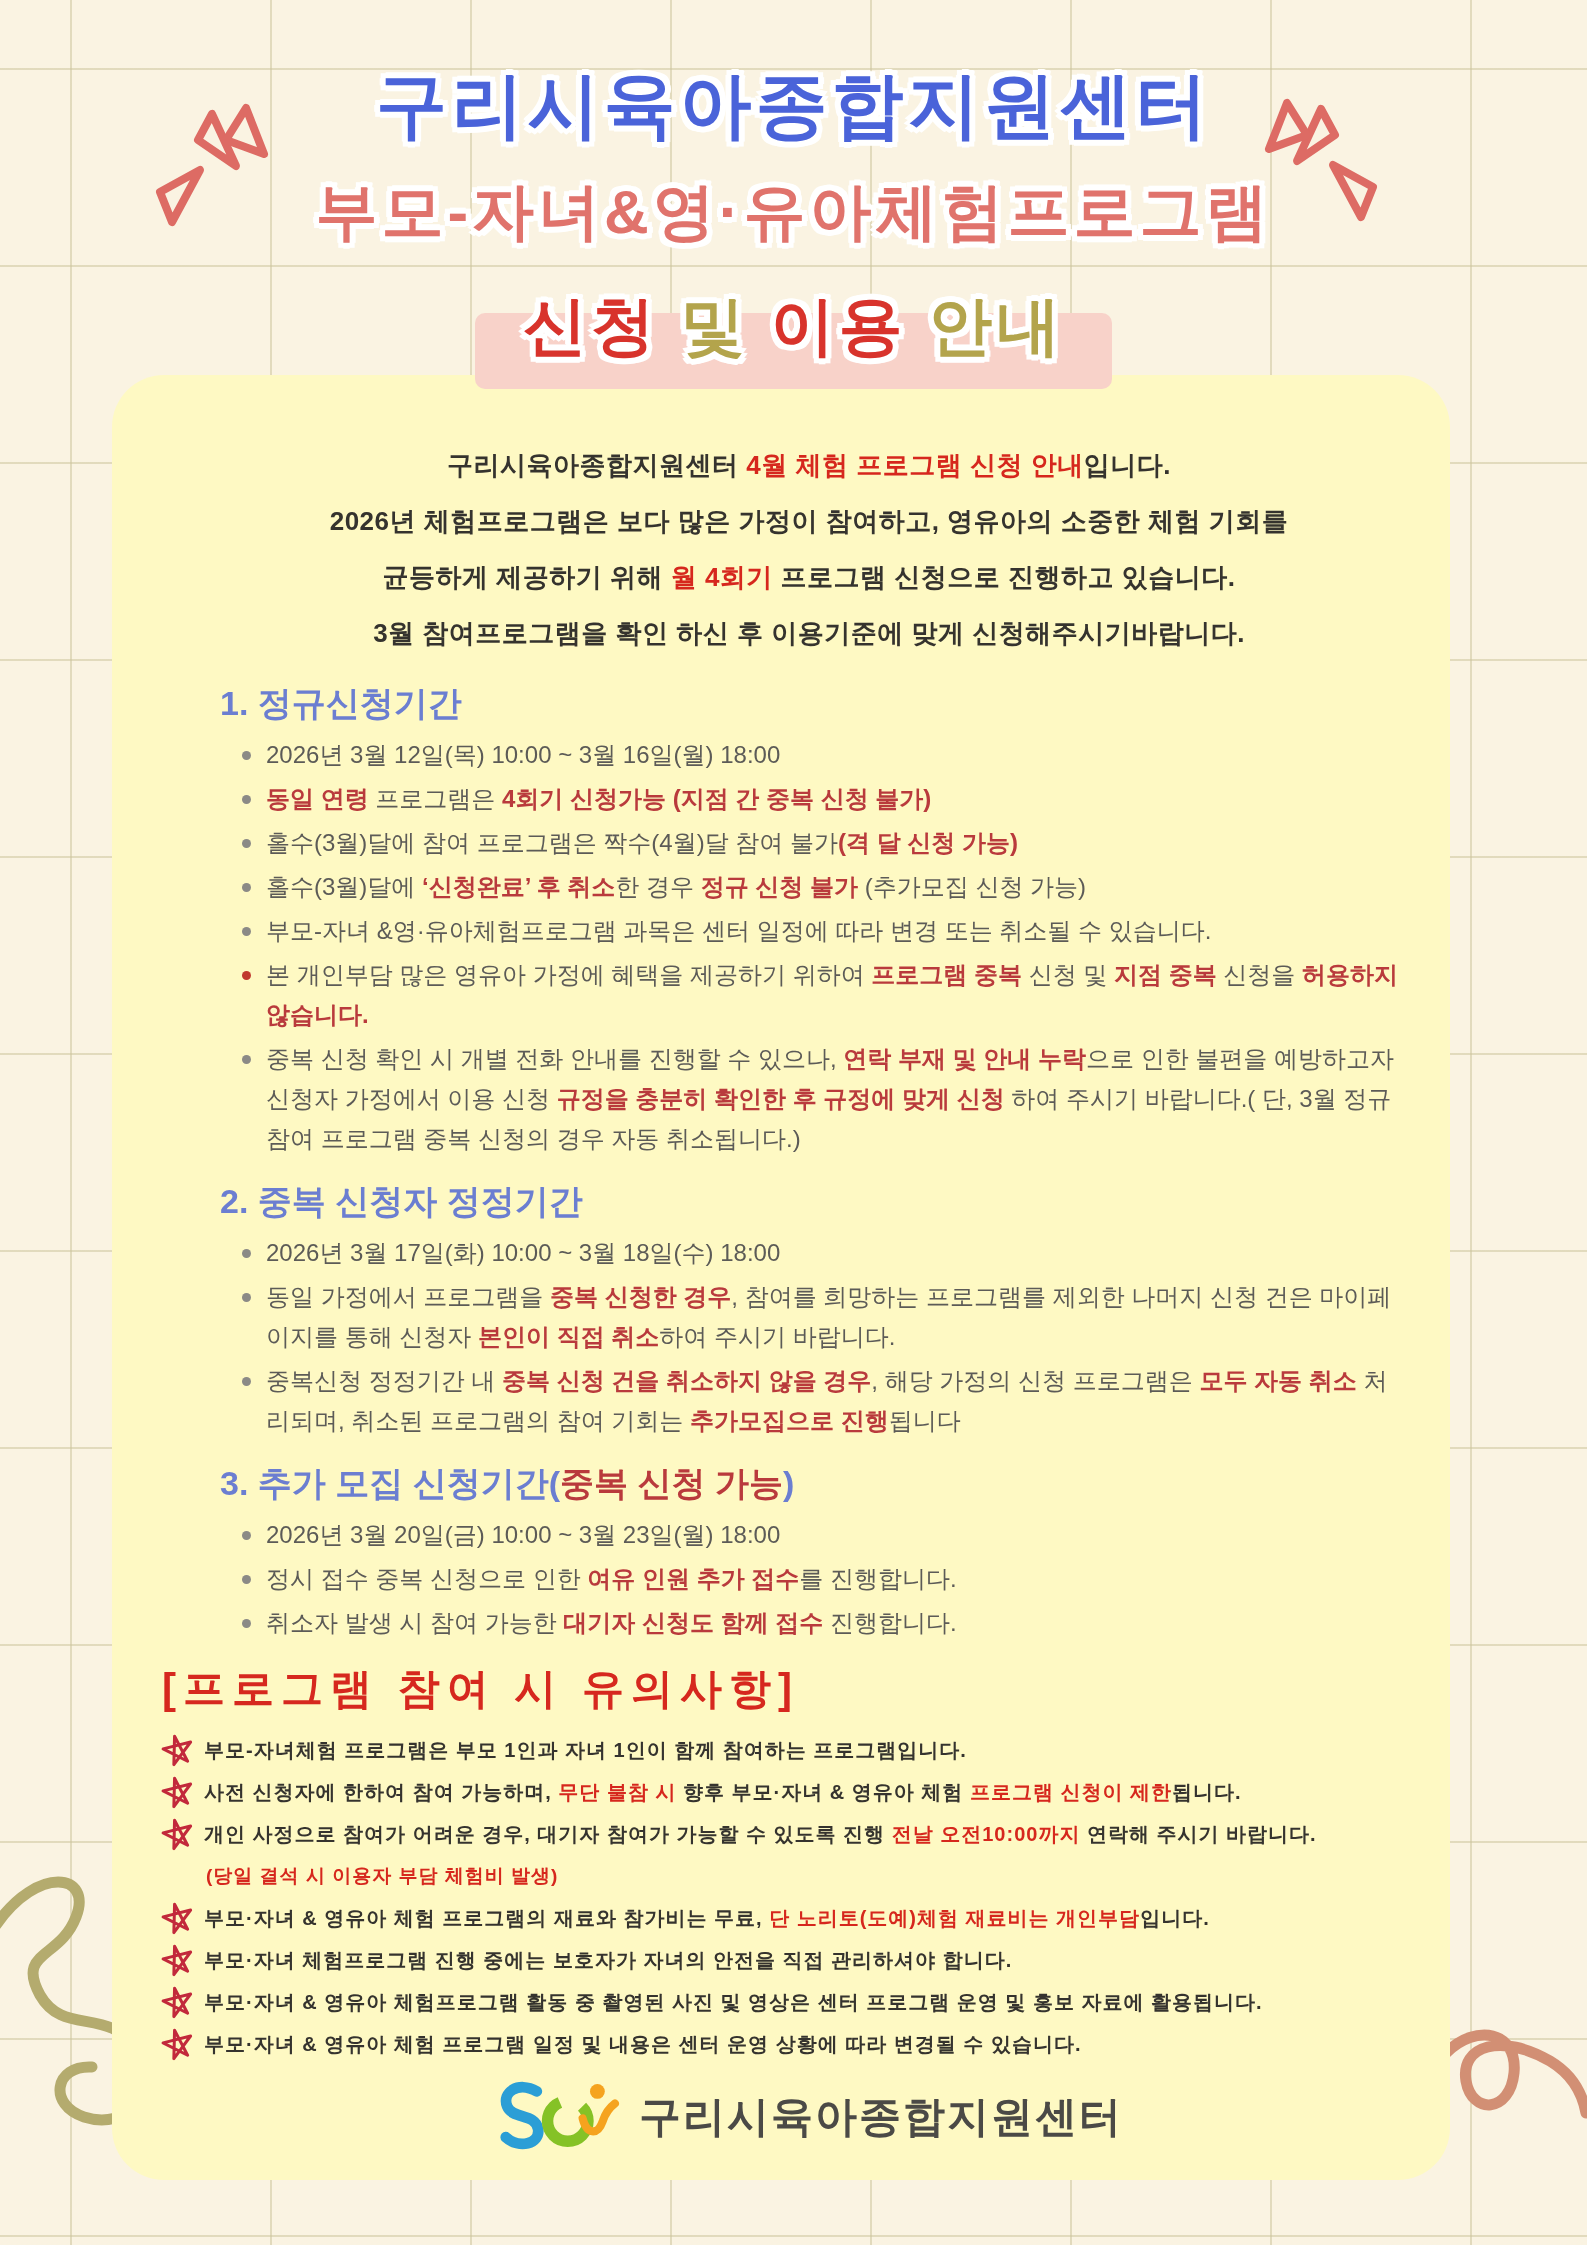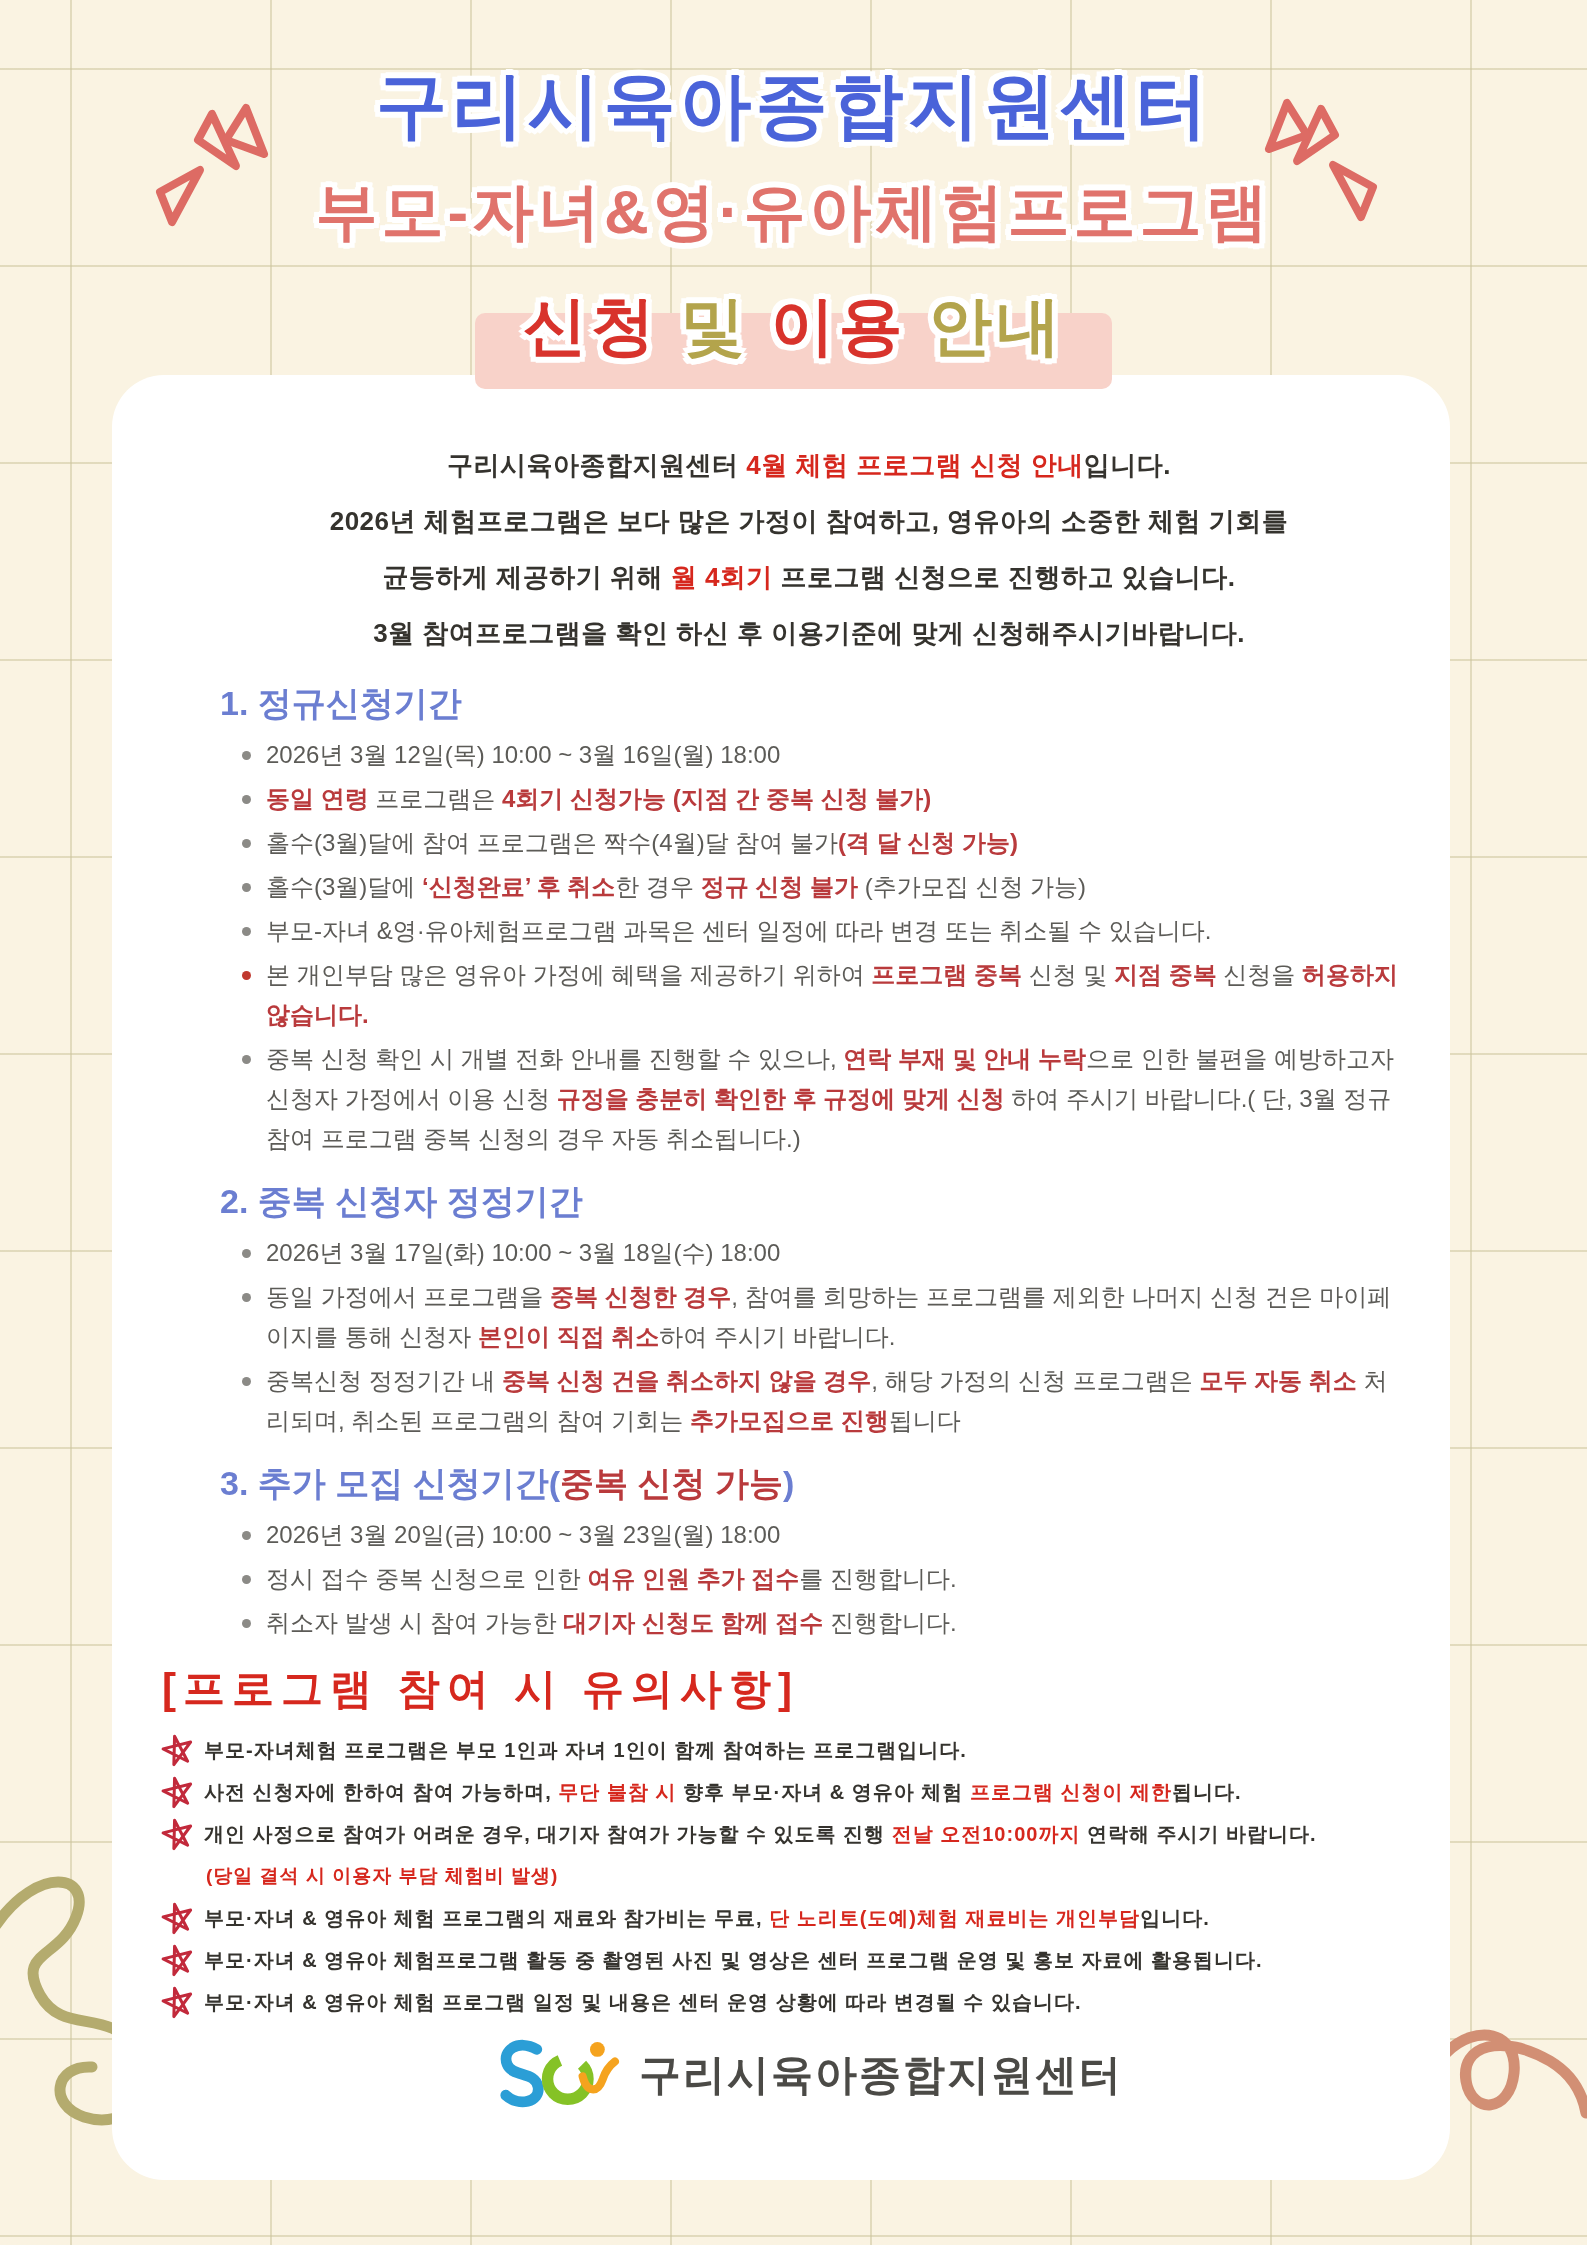--- a/index.html
+++ b/index.html
@@ -22,21 +22,21 @@
   .t1{font-size:72px;color:#4a63d9;}
   .t2{font-size:62px;color:#e0736c;margin-top:16px;}
   .t3{font-size:64px;margin-top:29px;position:relative;display:inline-block;padding:0 18px;}
   .t3 .banner{position:absolute;left:-30px;right:-30px;top:30px;height:76px;
     background:#f8d2c9;border-radius:10px;z-index:-1;
     text-shadow:none;}
   .c-titlered{color:#d8332c;}
   .c-olive{color:#b3a44c;}
   
   .card{position:absolute;left:112px;top:375px;width:1338px;height:1805px;
-    background:#ffffff;border-radius:52px;z-index:2;
+    background:#fef9c3;border-radius:52px;z-index:2;
     box-sizing:border-box;padding:58px 30px 0 86px;}
   
   .intro{text-align:center;font-size:26px;line-height:56px;font-weight:700;
     color:#55534e;letter-spacing:.5px;margin-top:4px;}
   
   .sec{margin-top:20px;}
   .sec-head{font-size:34px;font-weight:700;color:#6b7ed1;line-height:44px;margin:0 0 10px 22px;}
   .blist{list-style:none;margin:0 0 0 40px;padding:0;max-width:1165px;}
   .blist li{position:relative;font-size:24px;line-height:40px;color:#5c5b57;
     padding-left:28px;margin-bottom:4px;font-weight:500;}
@@ -159,20 +159,26 @@
         <div class="note-item">
           <svg width="34" height="34" viewBox="0 0 36 36" class="star" style="display: block;">
   <path d="M18,3 L25,32 L3,13 L33,13 L10,32 Z" fill="none" stroke="#c2293b" stroke-width="3.2" stroke-linejoin="round" stroke-linecap="round" transform="rotate(-14 18 18)"></path>
 </svg>
           <div class="note-text"><span class="c-dark">부모·자녀 &amp; 영유아 체험 프로그램의 재료와 참가비는 무료, </span><span class="c-red2">단 노리토(도예)체험  재료비는 개인부담</span><span class="c-dark">입니다.</span></div>
         </div>
         <div class="note-item">
           <svg width="34" height="34" viewBox="0 0 36 36" class="star" style="display: block;">
   <path d="M18,3 L25,32 L3,13 L33,13 L10,32 Z" fill="none" stroke="#c2293b" stroke-width="3.2" stroke-linejoin="round" stroke-linecap="round" transform="rotate(-14 18 18)"></path>
 </svg>
+          <div class="note-text"><span class="c-dark">부모·자녀 체험프로그램 진행 중에는 보호자가 자녀의 안전을 직접 관리하셔야 합니다.</span></div>
+        </div>
+        <div class="note-item">
+          <svg width="34" height="34" viewBox="0 0 36 36" class="star" style="display: block;">
+  <path d="M18,3 L25,32 L3,13 L33,13 L10,32 Z" fill="none" stroke="#c2293b" stroke-width="3.2" stroke-linejoin="round" stroke-linecap="round" transform="rotate(-14 18 18)"></path>
+</svg>
           <div class="note-text"><span class="c-dark">부모·자녀 &amp; 영유아 체험프로그램 활동 중 촬영된 사진 및 영상은 센터 프로그램 운영  및 홍보 자료에 활용됩니다.</span></div>
         </div>
         <div class="note-item">
           <svg width="34" height="34" viewBox="0 0 36 36" class="star" style="display: block;">
   <path d="M18,3 L25,32 L3,13 L33,13 L10,32 Z" fill="none" stroke="#c2293b" stroke-width="3.2" stroke-linejoin="round" stroke-linecap="round" transform="rotate(-14 18 18)"></path>
 </svg>
           <div class="note-text"><span class="c-dark">부모·자녀 &amp; 영유아 체험 프로그램  일정 및 내용은 센터 운영 상황에 따라 변경될 수 있습니다.</span></div>
         </div>
       </div>
   </div>

